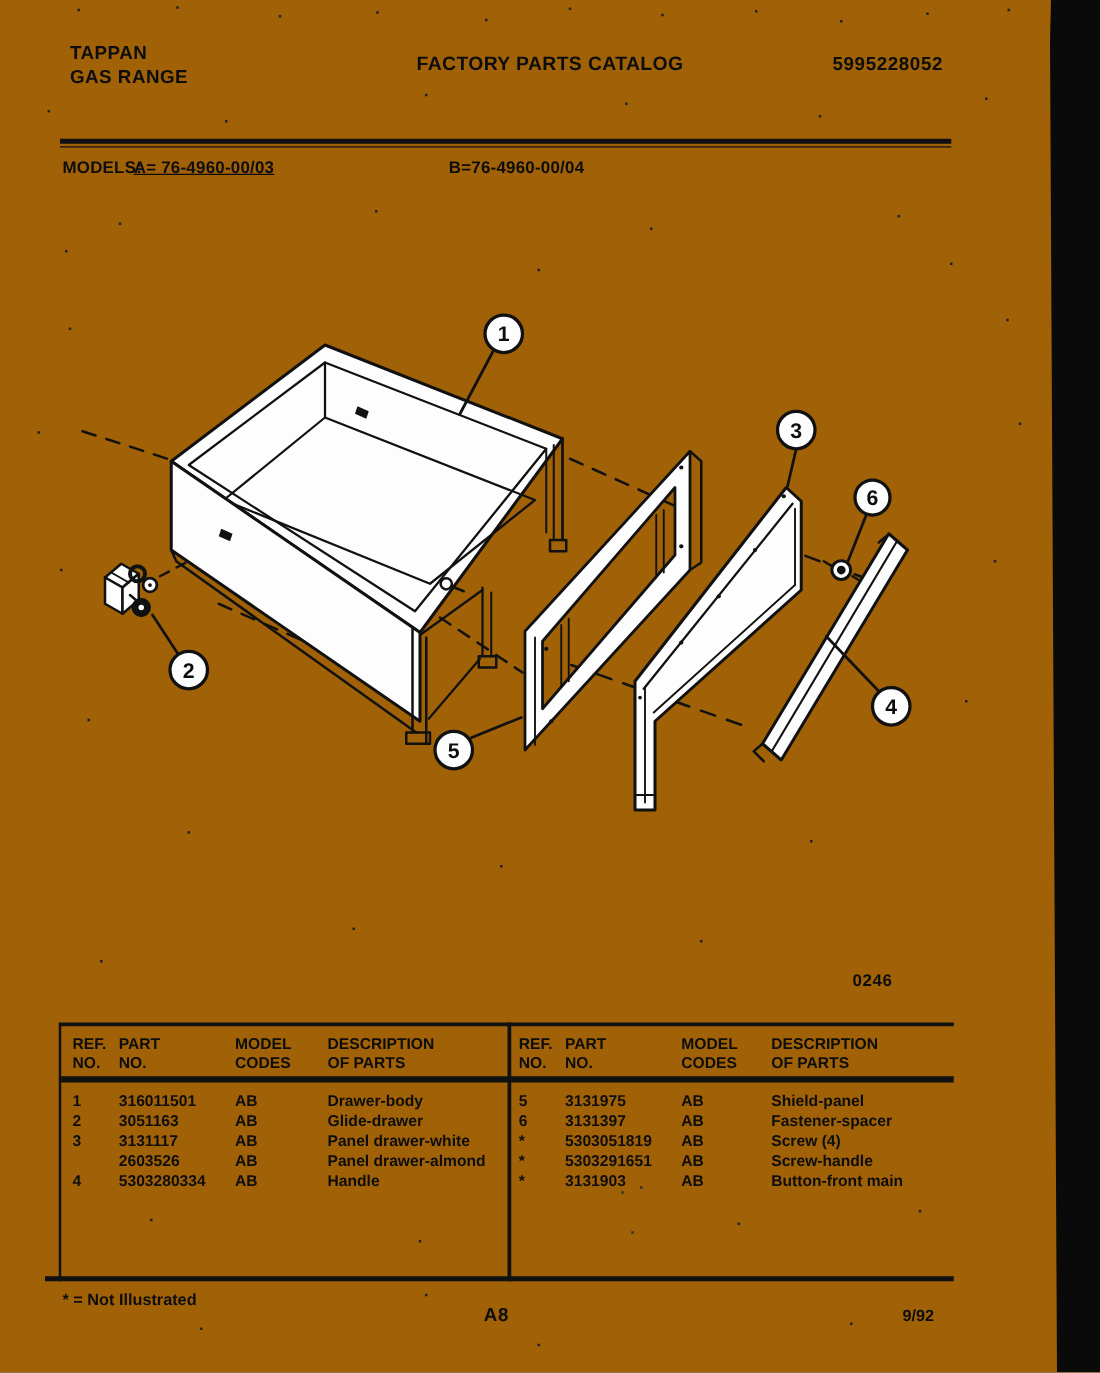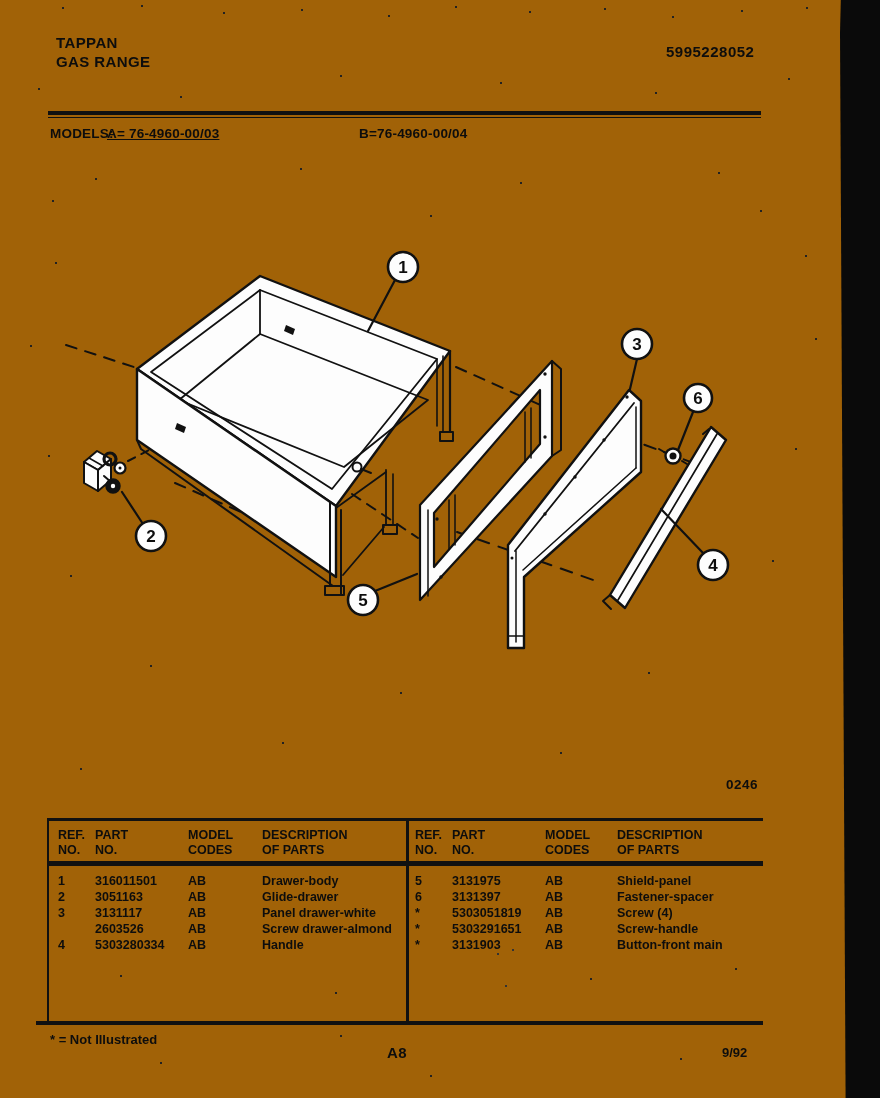--- a/index.html
+++ b/index.html
@@ -42,37 +42,38 @@
   
   .thead-line{font-size:12.5px;line-height:14.5px;font-weight:700;}
   .hcol{position:absolute;top:0;white-space:pre-line;}
   .trow{position:relative;height:15.9px;font-size:12.5px;font-weight:700;white-space:nowrap;}
   .trow span{position:absolute;top:0;}
   .c-ref{left:10px;}
   .c-part{left:47px;}
   .c-model{left:140px;}
   .c-desc{left:214px;}
   .rows-right .c-desc{left:212px;}
-  .page-code{left:682px;top:777px;font-size:13.5px;font-weight:700;letter-spacing:.5px;margin-left:44px;}
+  .page-code{left:682px;top:777px;font-size:13.5px;font-weight:700;letter-spacing:.5px;}
   
   .foot-note{left:50px;top:1032px;font-size:13px;font-weight:700;}
   .foot-page{left:387px;top:1044px;font-size:15px;font-weight:700;letter-spacing:.5px;}
   .foot-date{left:722px;top:1032px;font-size:13px;font-weight:700;margin-top:13px;}
   svg text.co{font-family:"Liberation Sans","DejaVu Sans",sans-serif;font-size:17px;font-weight:700;fill:#0d0d0d;}
 </style>
 </head>
 <body>
 
 <div class="page">
   <div class="noise"></div>
 
   <div class="abs brand">
     <div>TAPPAN</div>
     <div>GAS RANGE</div>
   </div>
+  <div class="abs doc-title">FACTORY PARTS CATALOG</div>
   <div class="abs catalog-num">5995228052</div>
 
   <div class="abs rule" style="left:48px;top:111px;width:713px;height:3.5px;"></div>
   <div class="abs rule" style="left:48px;top:116.5px;width:713px;height:1.4px;"></div>
 
   <div class="abs models" style="left:50px;">MODELS:</div>
   <div class="abs models" style="left:107px;text-decoration:underline;">A= 76-4960-00/03</div>
   <div class="abs models" style="left:327px;padding-left:32px;">B=76-4960-00/04</div>
 
   <svg class="abs" style="left:0;top:0;" width="880" height="1098" viewBox="0 0 880 1098">
@@ -234,21 +235,21 @@
       <div class="trow">
         <span class="c-ref">3</span>
         <span class="c-part">3131117</span>
         <span class="c-model">AB</span>
         <span class="c-desc">Panel drawer-white</span>
       </div>
       <div class="trow">
         <span class="c-ref"></span>
         <span class="c-part">2603526</span>
         <span class="c-model">AB</span>
-        <span class="c-desc">Screw drawer-almond</span>
+        <span class="c-desc">Panel drawer-almond</span>
       </div>
       <div class="trow">
         <span class="c-ref">4</span>
         <span class="c-part">5303280334</span>
         <span class="c-model">AB</span>
         <span class="c-desc">Handle</span>
       </div>
     </div>
   <div class="abs rows-right" style="left:405px;top:874px;width:355px;">
       <div class="trow">

